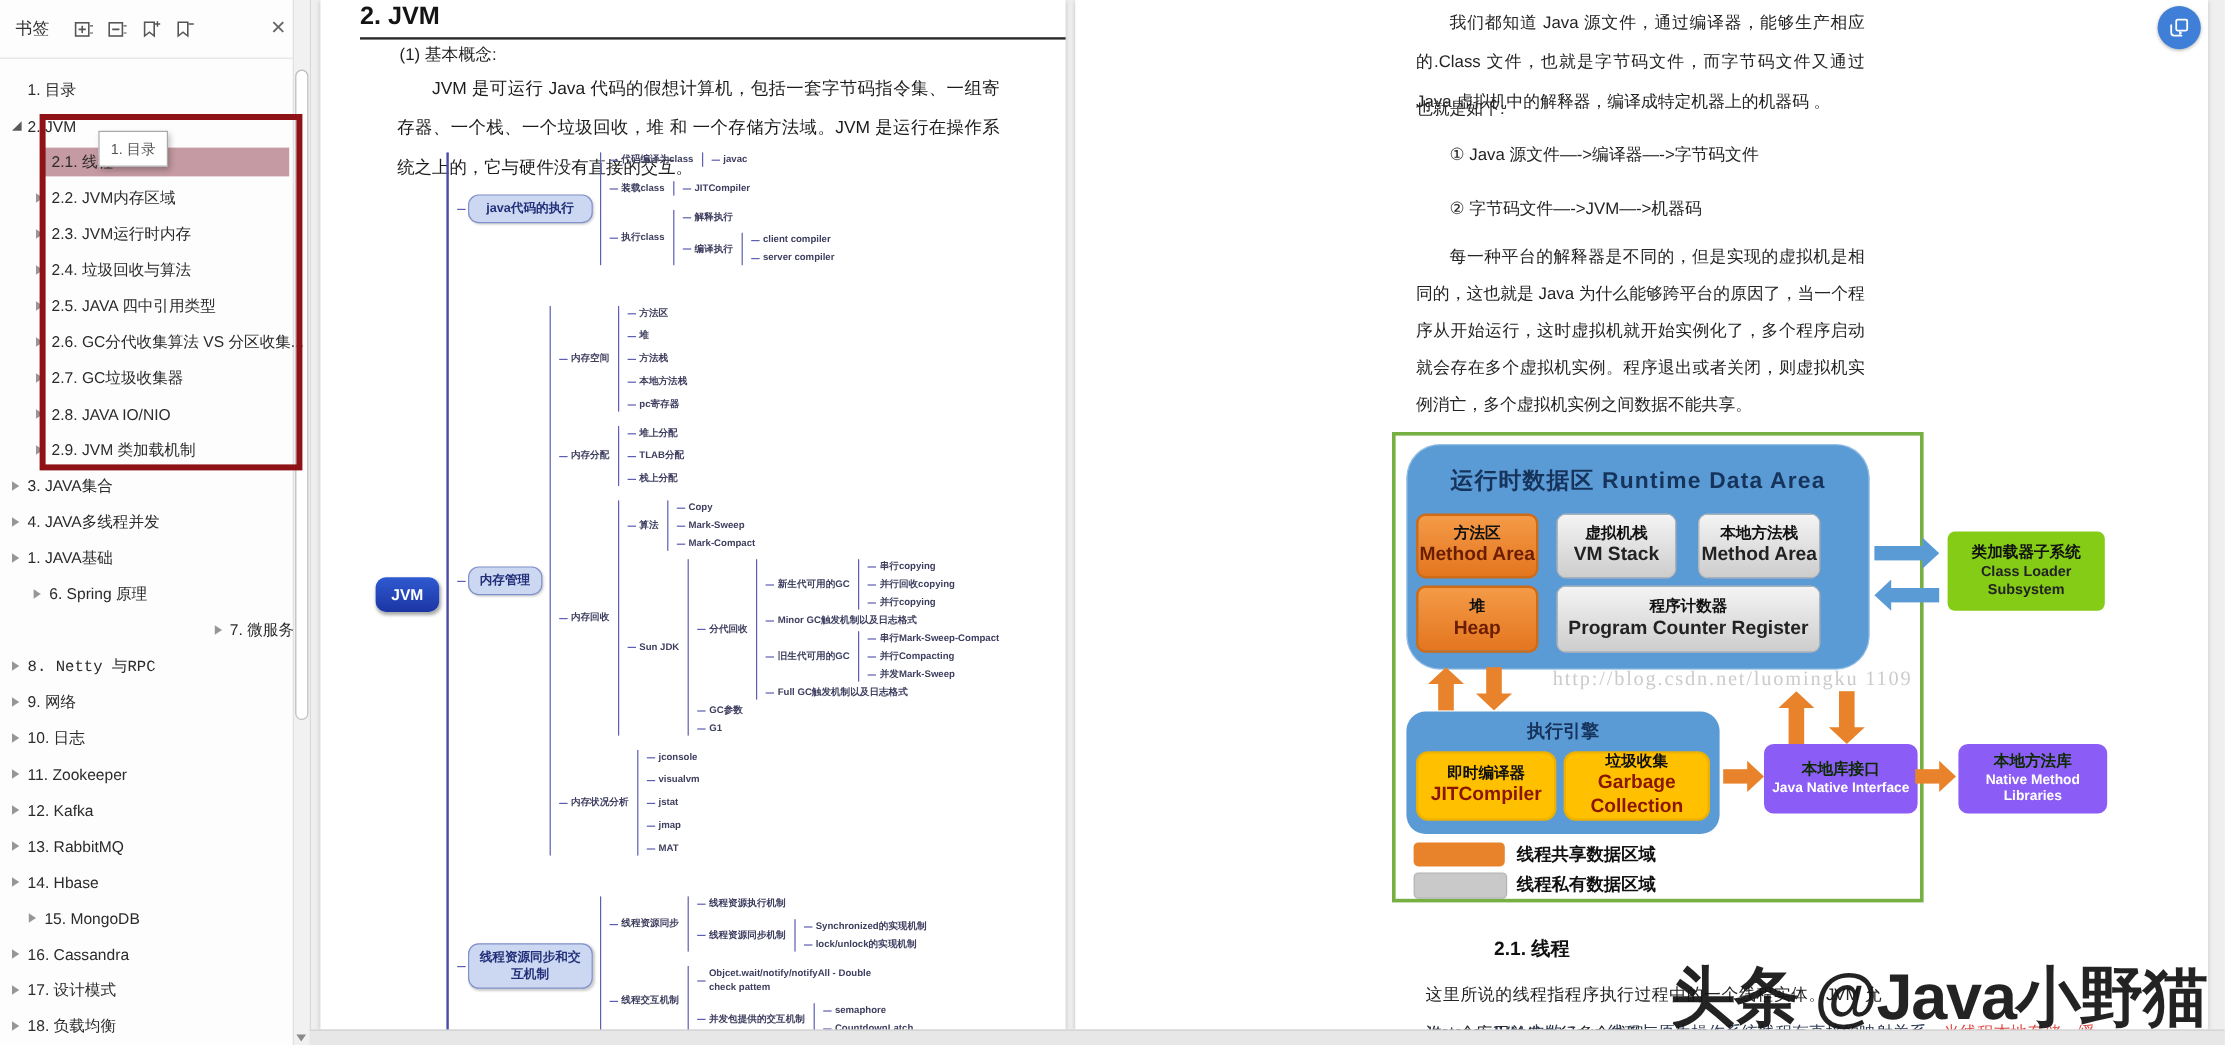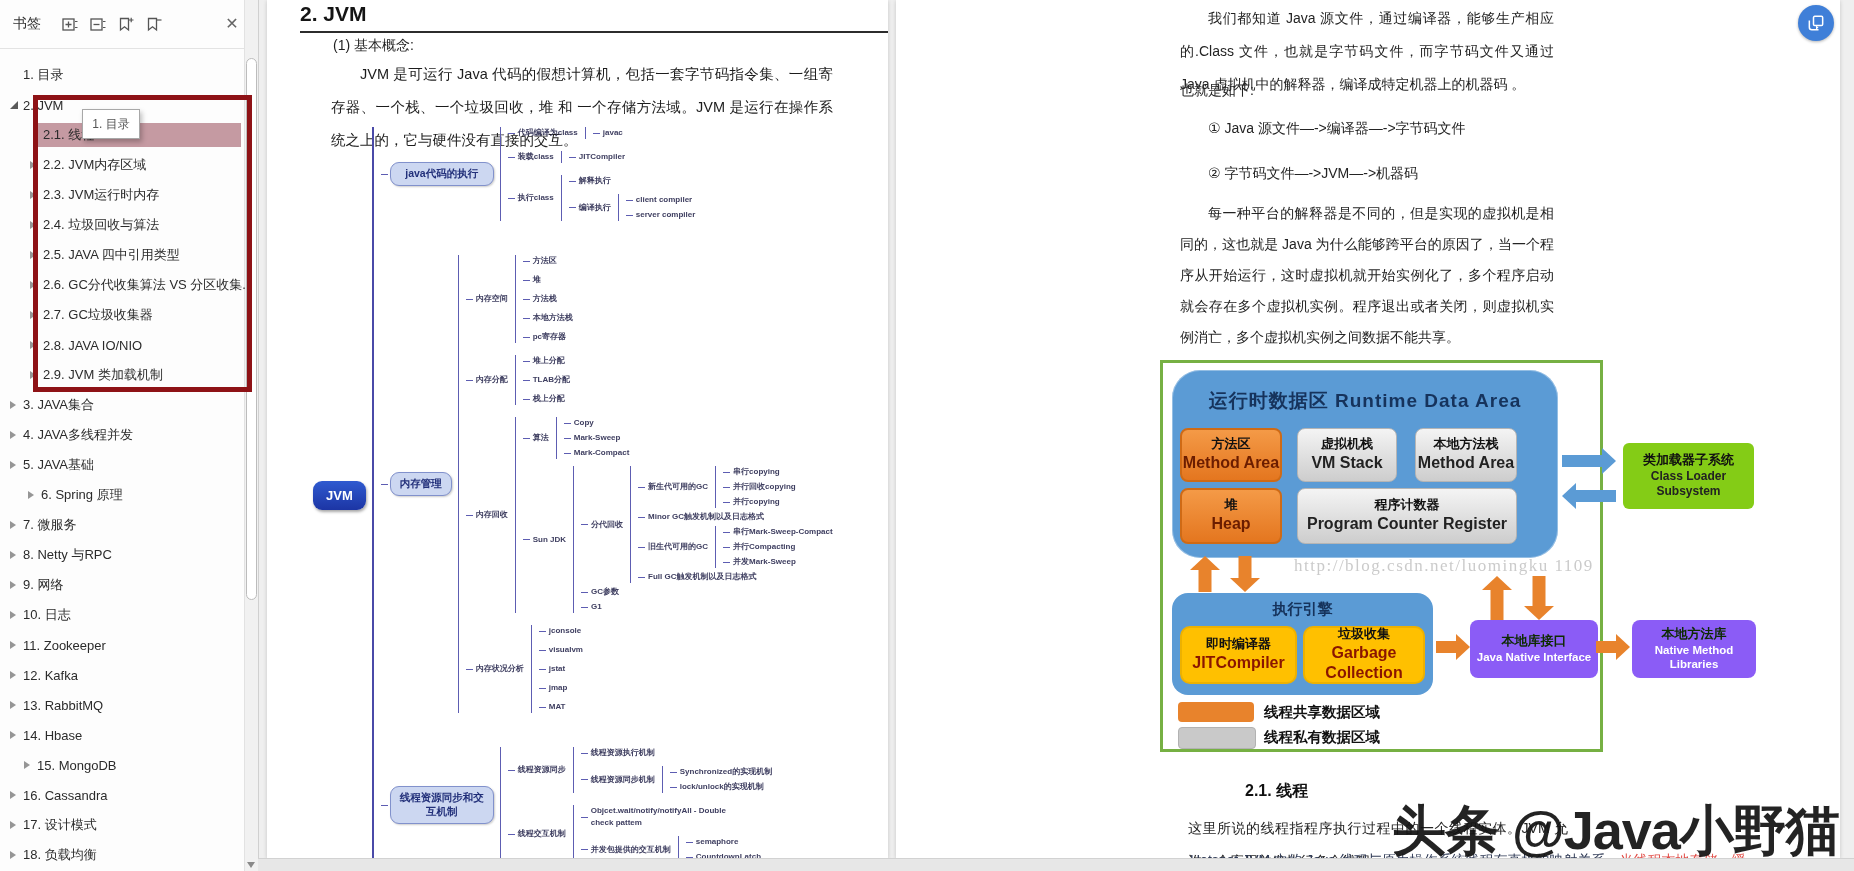--- a/index.html
+++ b/index.html
@@ -218,31 +218,31 @@
       <div class="bm-row" style="padding-left: 10px;">
         <span class="bm-tri"></span>
         <span class="bm-label">3. JAVA集合</span>
       </div>
       <div class="bm-row" style="padding-left: 10px;">
         <span class="bm-tri"></span>
         <span class="bm-label">4. JAVA多线程并发</span>
       </div>
       <div class="bm-row" style="padding-left: 10px;">
         <span class="bm-tri"></span>
-        <span class="bm-label">5. JAVA基础</span>
+        <span class="bm-label">1. JAVA基础</span>
       </div>
       <div class="bm-row" style="padding-left: 28px;">
         <span class="bm-tri"></span>
         <span class="bm-label">6. Spring 原理</span>
       </div>
-      <div class="bm-row" style="padding-left: 10px;">
+      <div class="bm-row" style="padding-left: 10px; justify-content: flex-end;">
         <span class="bm-tri"></span>
         <span class="bm-label">7.  微服务</span>
       </div>
-      <div class="bm-row" style="padding-left: 10px;">
+      <div class="bm-row" style="padding-left: 10px; font-family: Liberation Mono, monospace;">
         <span class="bm-tri"></span>
         <span class="bm-label">8. Netty 与RPC</span>
       </div>
       <div class="bm-row" style="padding-left: 10px;">
         <span class="bm-tri"></span>
         <span class="bm-label">9. 网络</span>
       </div>
       <div class="bm-row" style="padding-left: 10px;">
         <span class="bm-tri"></span>
         <span class="bm-label">10. 日志</span>

